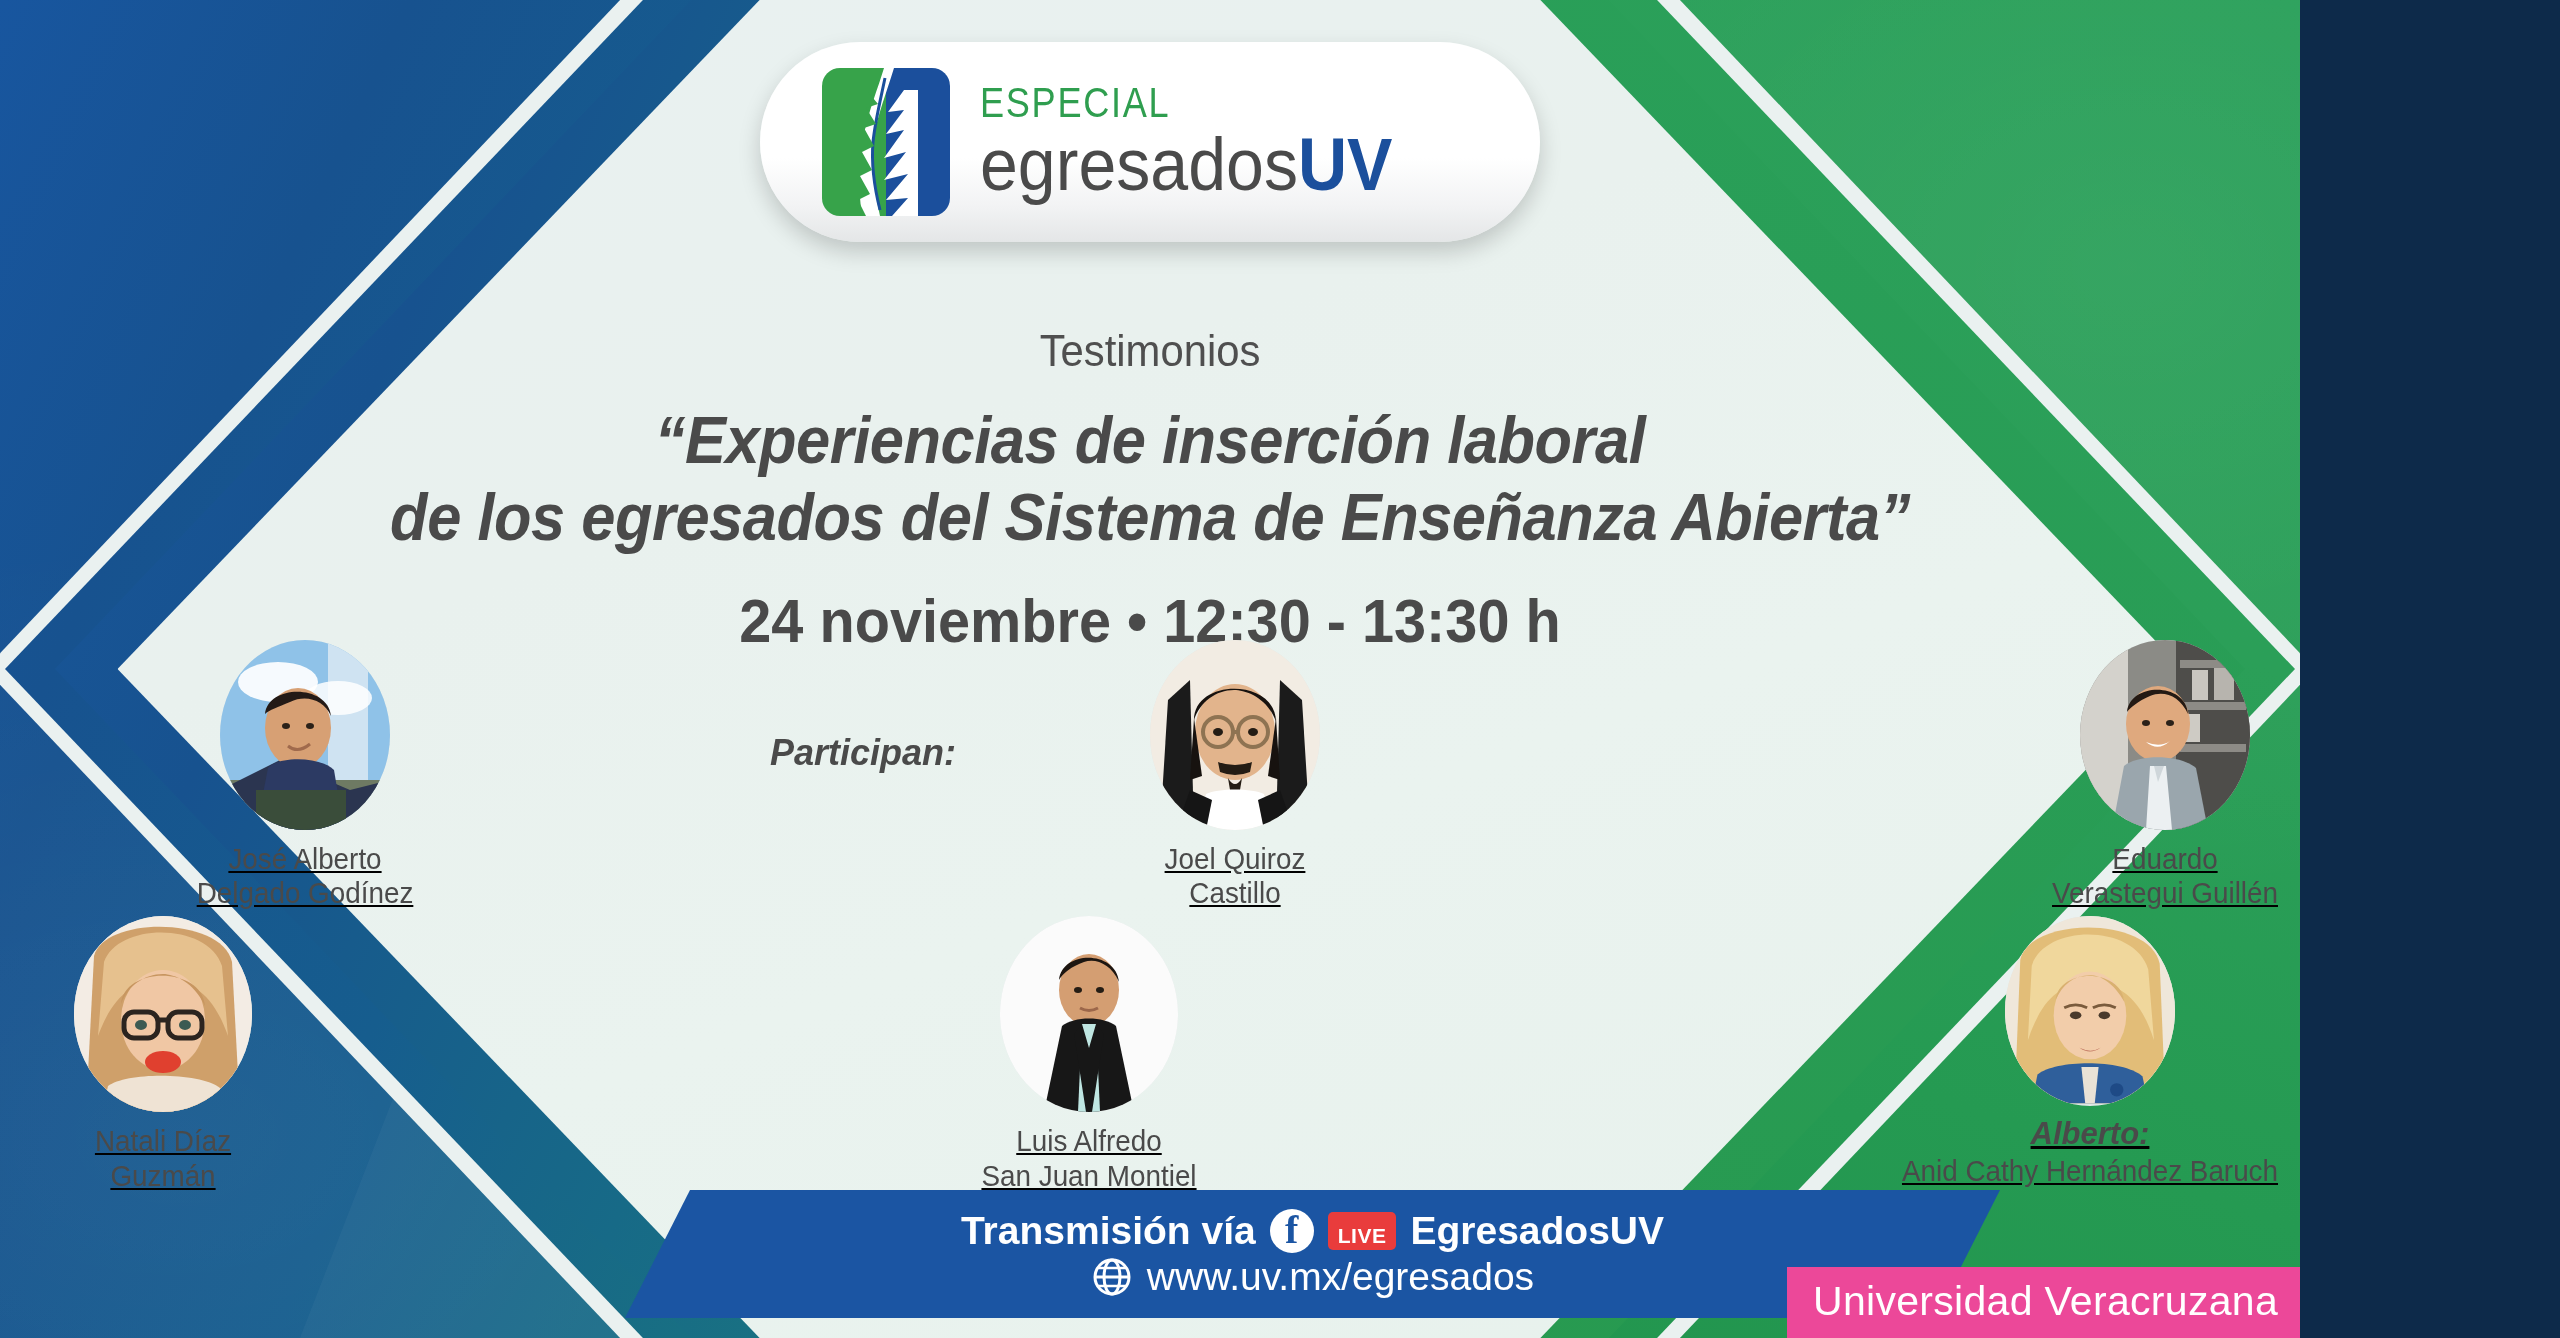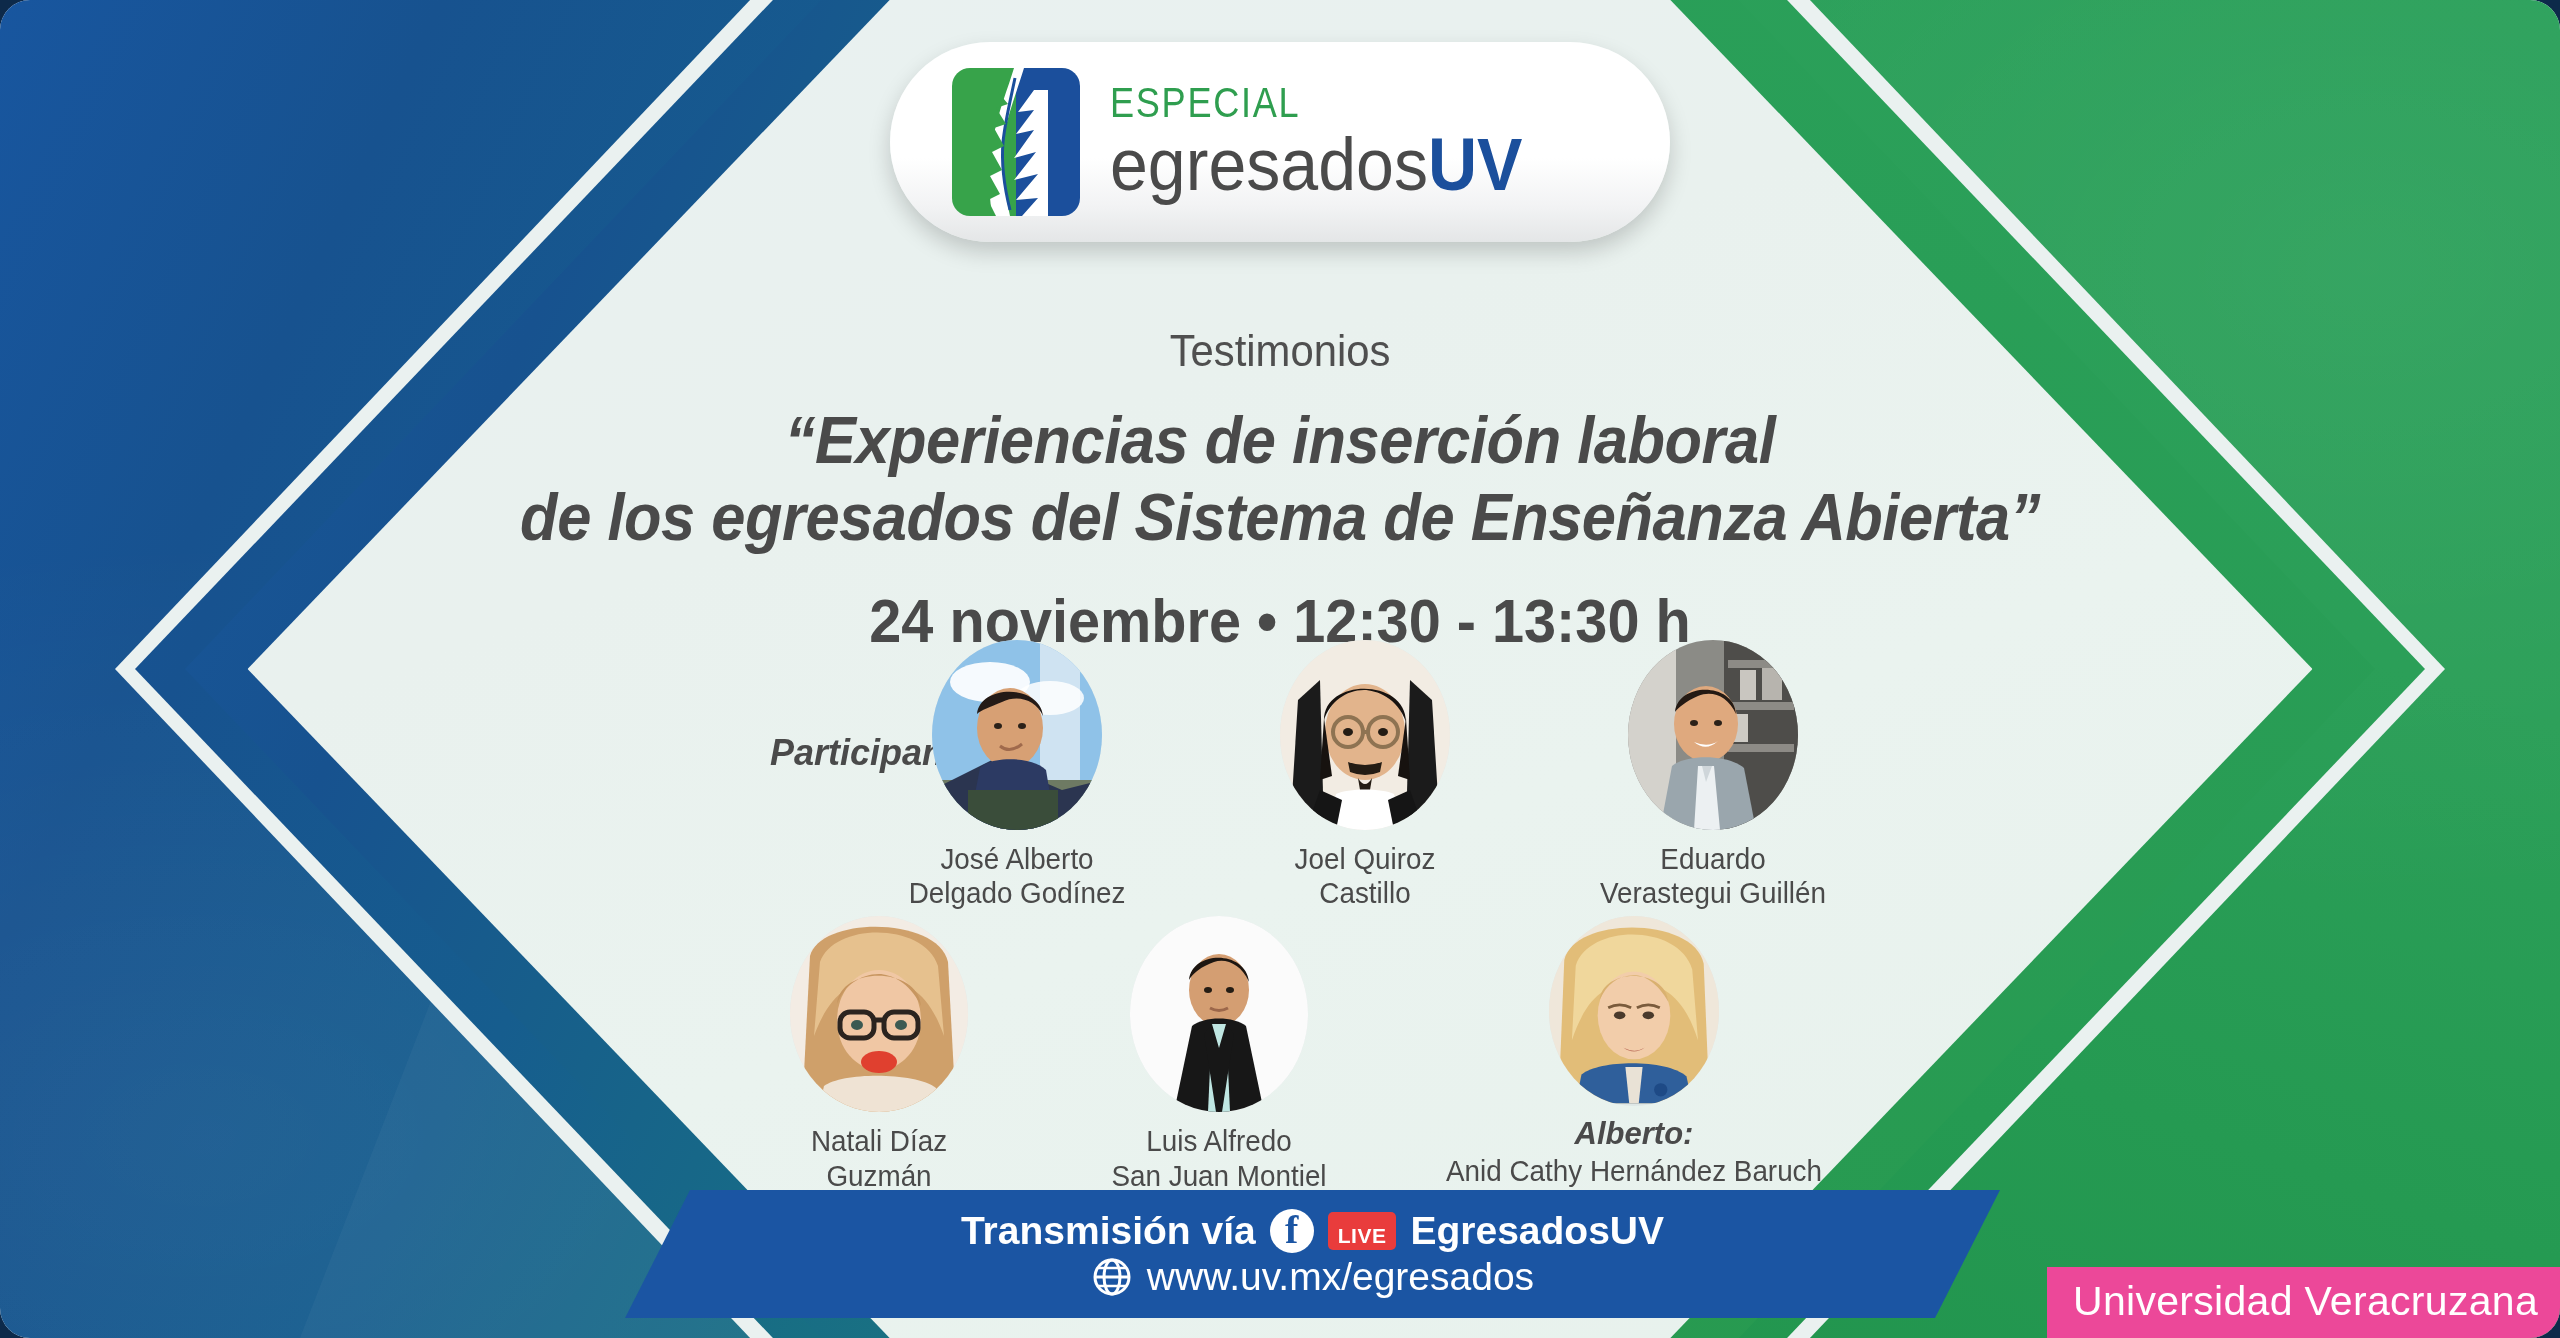--- a/index.html
+++ b/index.html
@@ -1,24 +1,23 @@
 <!DOCTYPE html>
 <html><head>
 <meta charset="utf-8">
 <style>
   html,body{margin:0;padding:0;background:#0d2a4a;}
   *{box-sizing:border-box;}
   body{font-family:"Liberation Sans", sans-serif;}
 
   .poster{
     position:relative;
-    width:2560px;height:1338px;
+    width:2300px;height:1338px;
     overflow:hidden;
     background:#ffffff;
-    border-radius:30px;
   }
 
   
   .bg-blue{
     position:absolute;left:0;top:0;width:54%;height:100%;
     background:linear-gradient(115deg,#18569f 0%,#17528f 22%,#165d8e 48%,#186f83 72%,#1d7f78 100%);
   }
   .bg-green{
     position:absolute;right:0;top:0;width:50%;height:100%;
     background:linear-gradient(200deg,#2aa05a 0%,#2b9f58 40%,#259a52 70%,#21934d 100%);
@@ -140,21 +139,21 @@
 
   
   .speakers{
     position:absolute;left:0;right:0;top:640px;
   }
   .participan{
     position:absolute;left:770px;top:92px;
     font-size:36px;font-style:italic;font-weight:700;color:#4a4a4a;
   }
   .srow{
-    position:relative;display:flex;justify-content:center;
+    position:relative;display:flex;justify-content:space-between;text-decoration:underline;
   }
   .srow.r1{gap:78px;padding-left:170px;}
   .srow.r2{gap:70px;padding-left:28px;margin-top:6px;}
   .speaker{width:270px;text-align:center;}
   .speaker .photo{
     width:170px;height:190px;margin:0 auto;
     border-radius:50%/50%;
     overflow:hidden;position:relative;
     background:#dfe7e6;
   }

